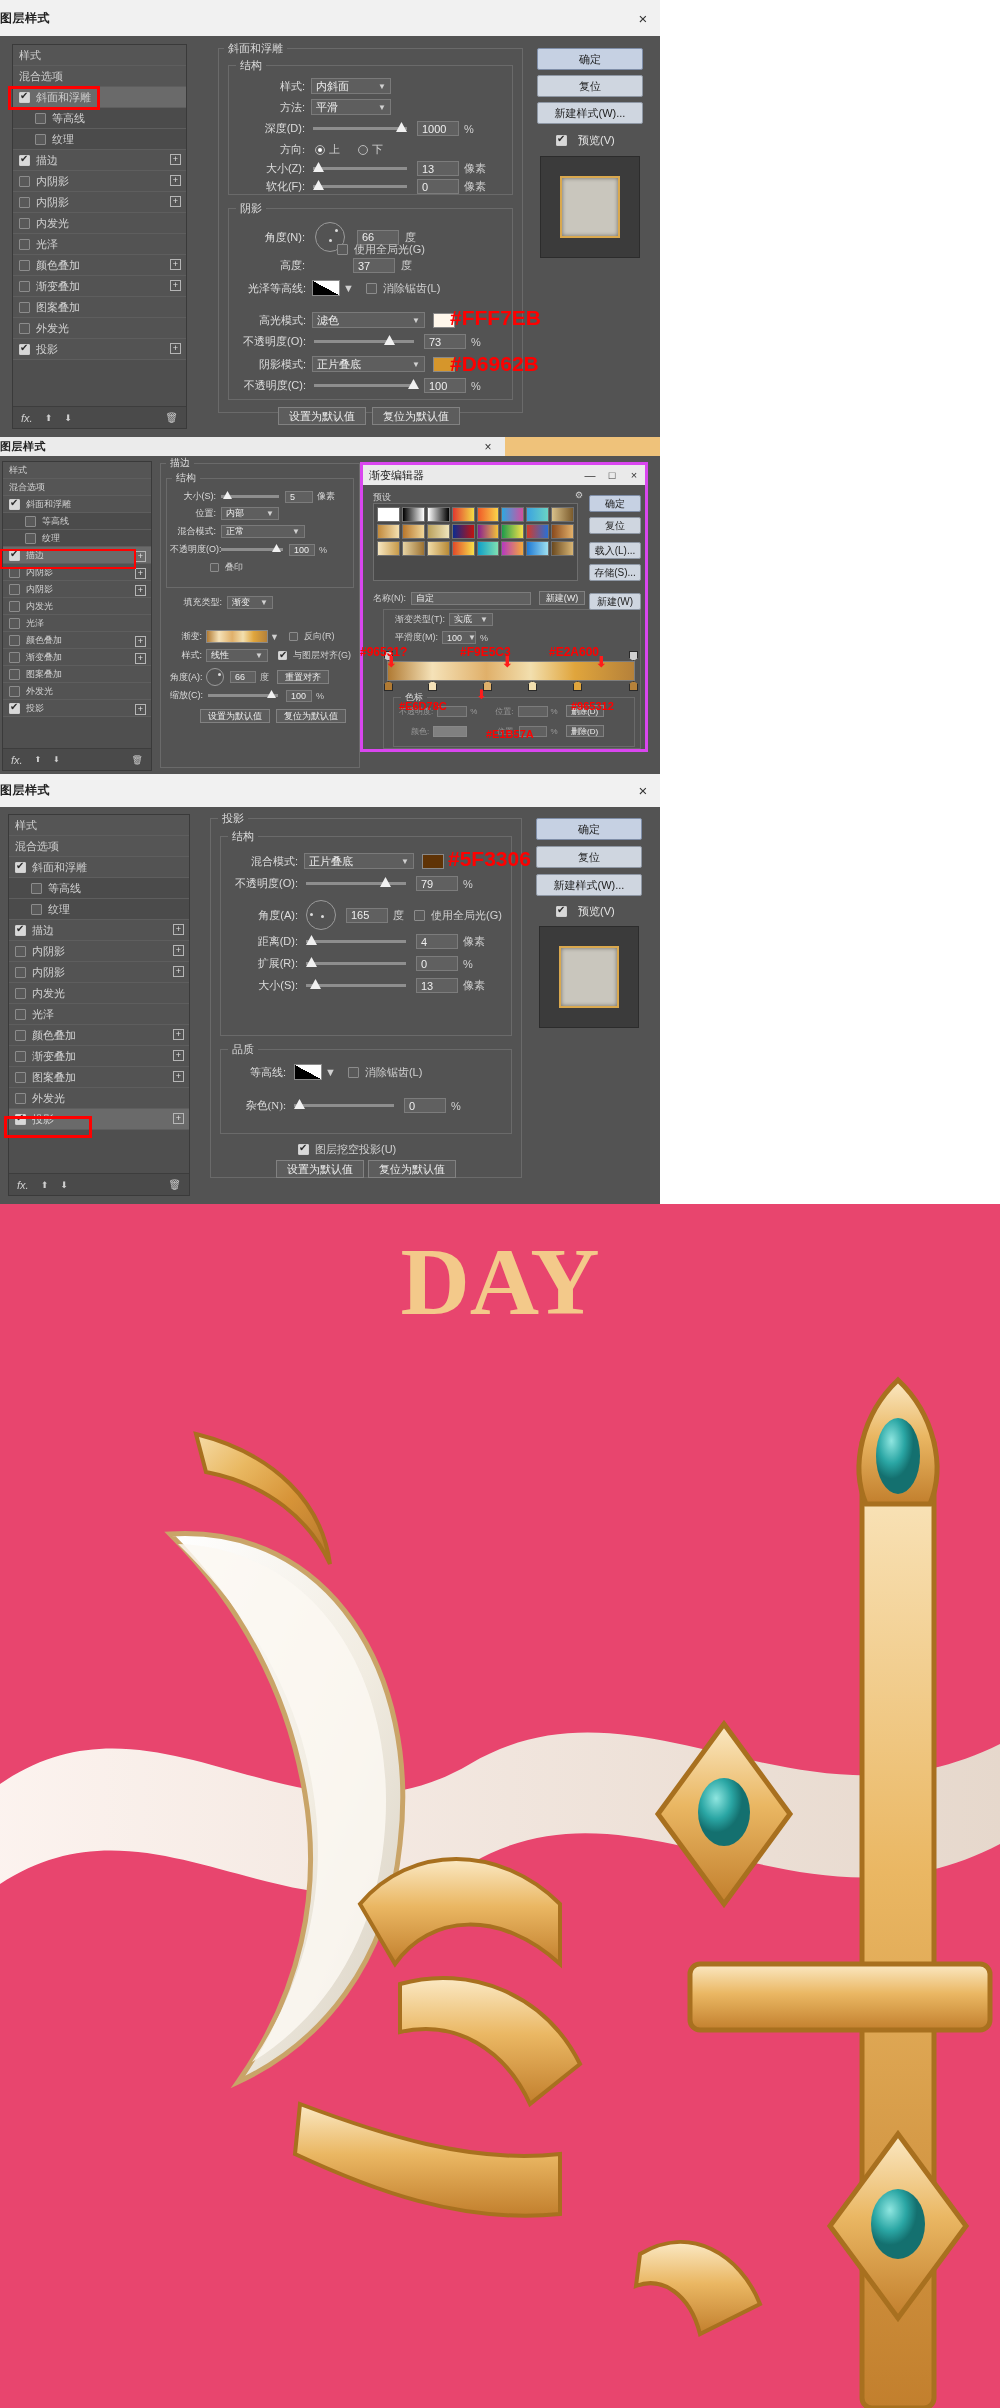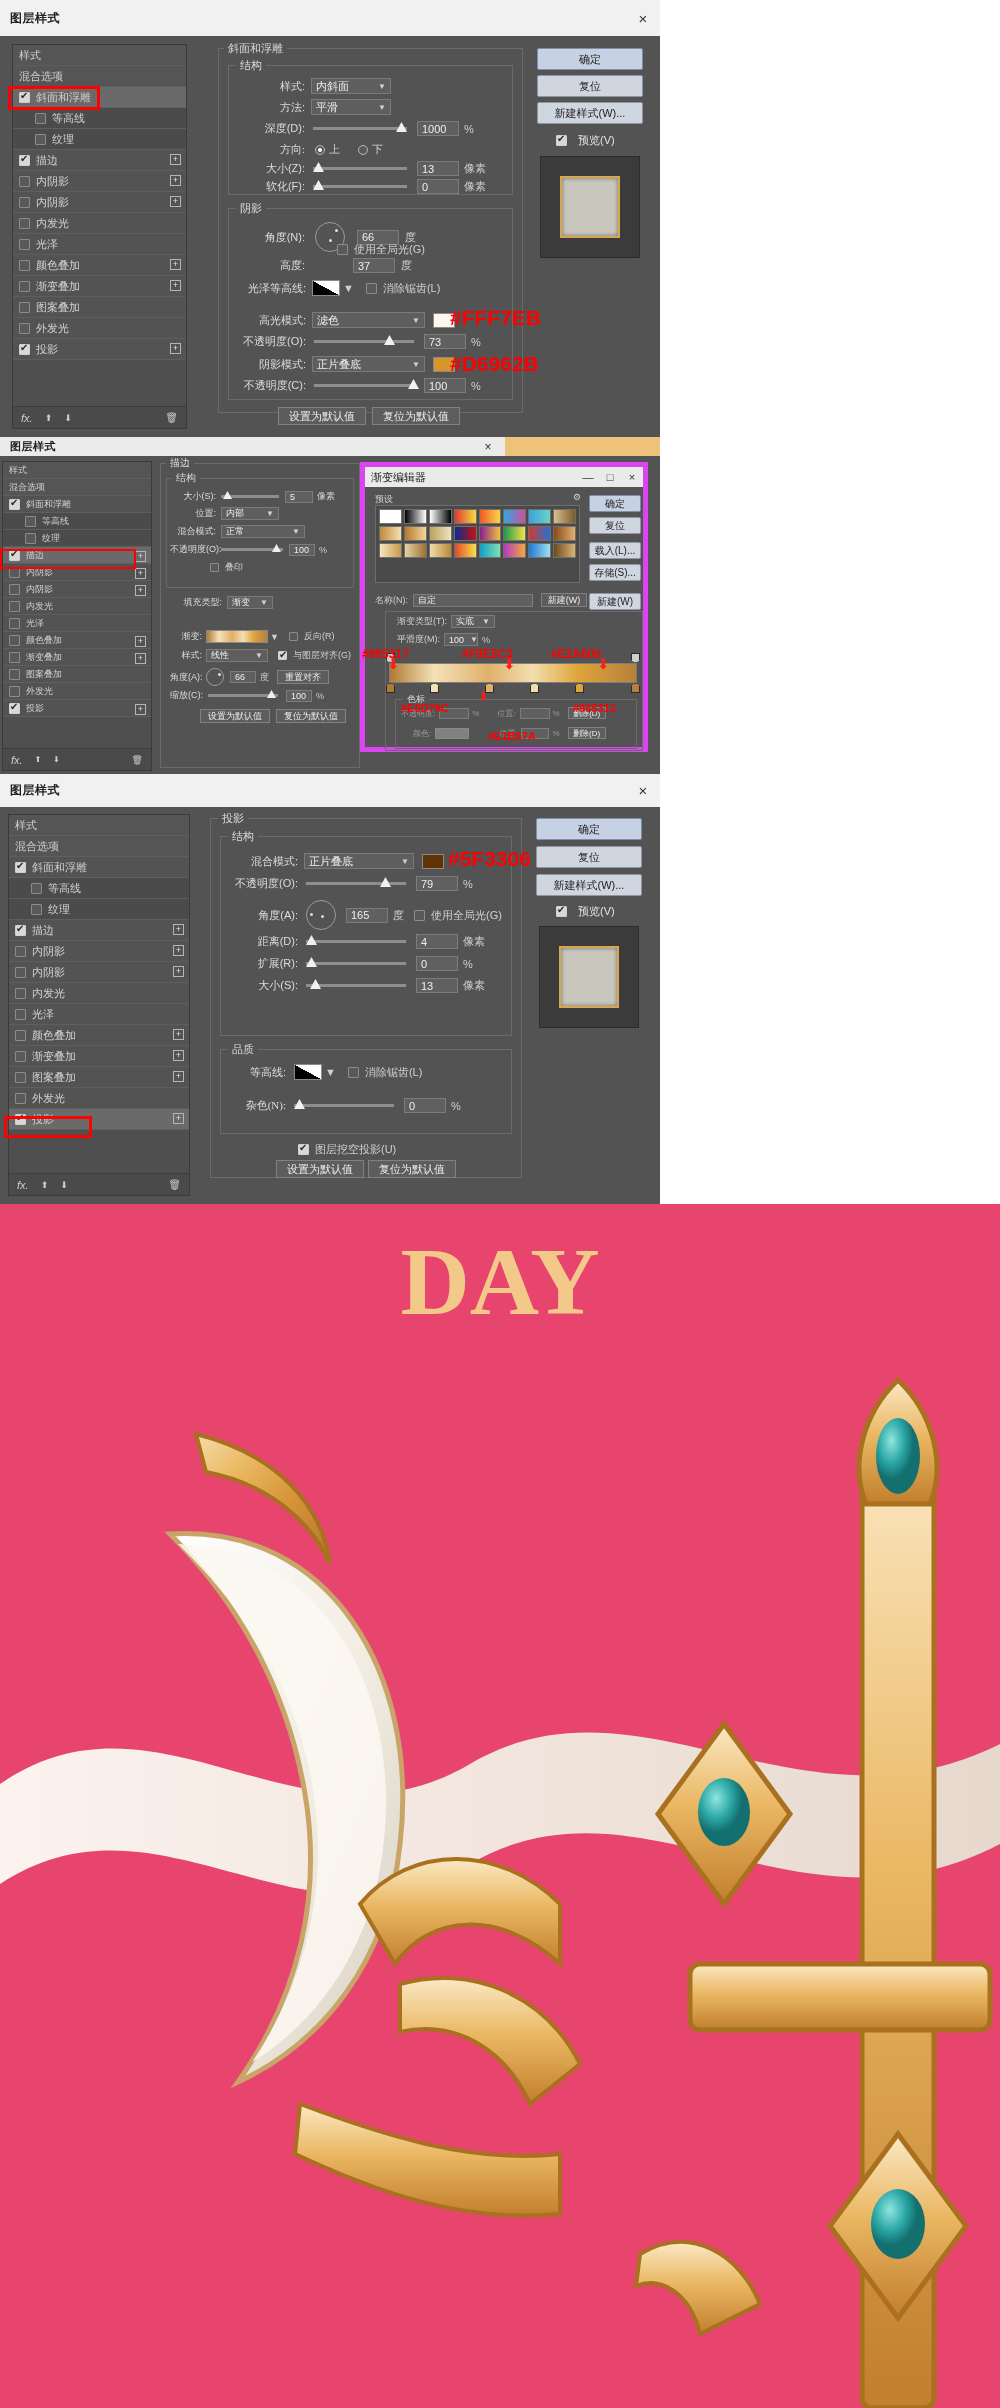--- a/index.html
+++ b/index.html
@@ -6,21 +6,21 @@
   body {
     width:1000px; height:2408px; background:#fff;
     font-family:"Liberation Sans","DejaVu Sans",sans-serif;
     font-size:11px; color:#d0d0d0; overflow:hidden;
   }
   .panel { position:absolute; background:#535353; }
 
   
   .titlebar { position:absolute; left:0; top:0; width:100%; background:#f1f1f1;
               color:#222; font-size:12px; display:flex; align-items:center; }
-  .titlebar .t { padding-left:10px; font-weight:bold; letter-spacing:.5px;font-family:Liberation Serif, serif; }
+  .titlebar .t { font-weight:bold; letter-spacing:.5px;font-family:Liberation Serif, serif; }
   .titlebar .x { margin-left:auto; width:34px; height:100%; display:flex;
                  align-items:center; justify-content:center; font-size:15px; color:#333; }
   .titlebar.small { background:#ebebeb; }
 
   
   .stylelist { position:absolute; background:#4f4f4f; border:1px solid #3a3a3a; }
   .sl-row { position:relative; height:20px; border-bottom:1px solid #5e5e5e;
             display:flex; align-items:center; padding-left:6px; background:#535353; font-size:11px; }
   .sl-row.head { background:#555; }
   .sl-row.sel { background:#6a6a6a; }
@@ -73,21 +73,21 @@
            align-items:center; justify-content:center; }
   .thumb .sq { width:62%; height:62%; background:#c9c6bd; border:2px solid #d9a84e;
                box-shadow:inset 0 0 4px rgba(0,0,0,.45); }
 
   
   .ann { position:absolute; color:#ff0000; font-weight:bold; font-family:"Liberation Sans",sans-serif; }
   .redbox { position:absolute; border:3px solid #ff0000; pointer-events:none; }
   .arrow { position:absolute; color:#ff1b1b; }
 
   
-  .ge { position:absolute; background:#535353; border:5px solid #d946ef; }
+  .ge { position:absolute; background:#535353; border:3px solid #d946ef; }
   .ge-title { height:20px; background:#eaeaea; color:#222; font-size:11px;
               display:flex; align-items:center; padding-left:6px; }
   .ge-title .wbtns { margin-left:auto; display:flex; }
   .ge-title .wbtns span { width:22px; text-align:center; color:#333; font-size:11px; }
   .presets { position:absolute; background:#4a4a4a; border:1px solid #6e6e6e; }
   .preset-grid { display:grid; grid-template-columns:repeat(8,1fr); gap:2px; padding:3px; }
   .preset { height:15px; border:1px solid #6f6f6f; }
   .gradbar { position:absolute; border:1px solid #7d7d7d; }
   .stop { position:absolute; width:9px; height:10px; }
   .stop.bottom { bottom:-11px; }

